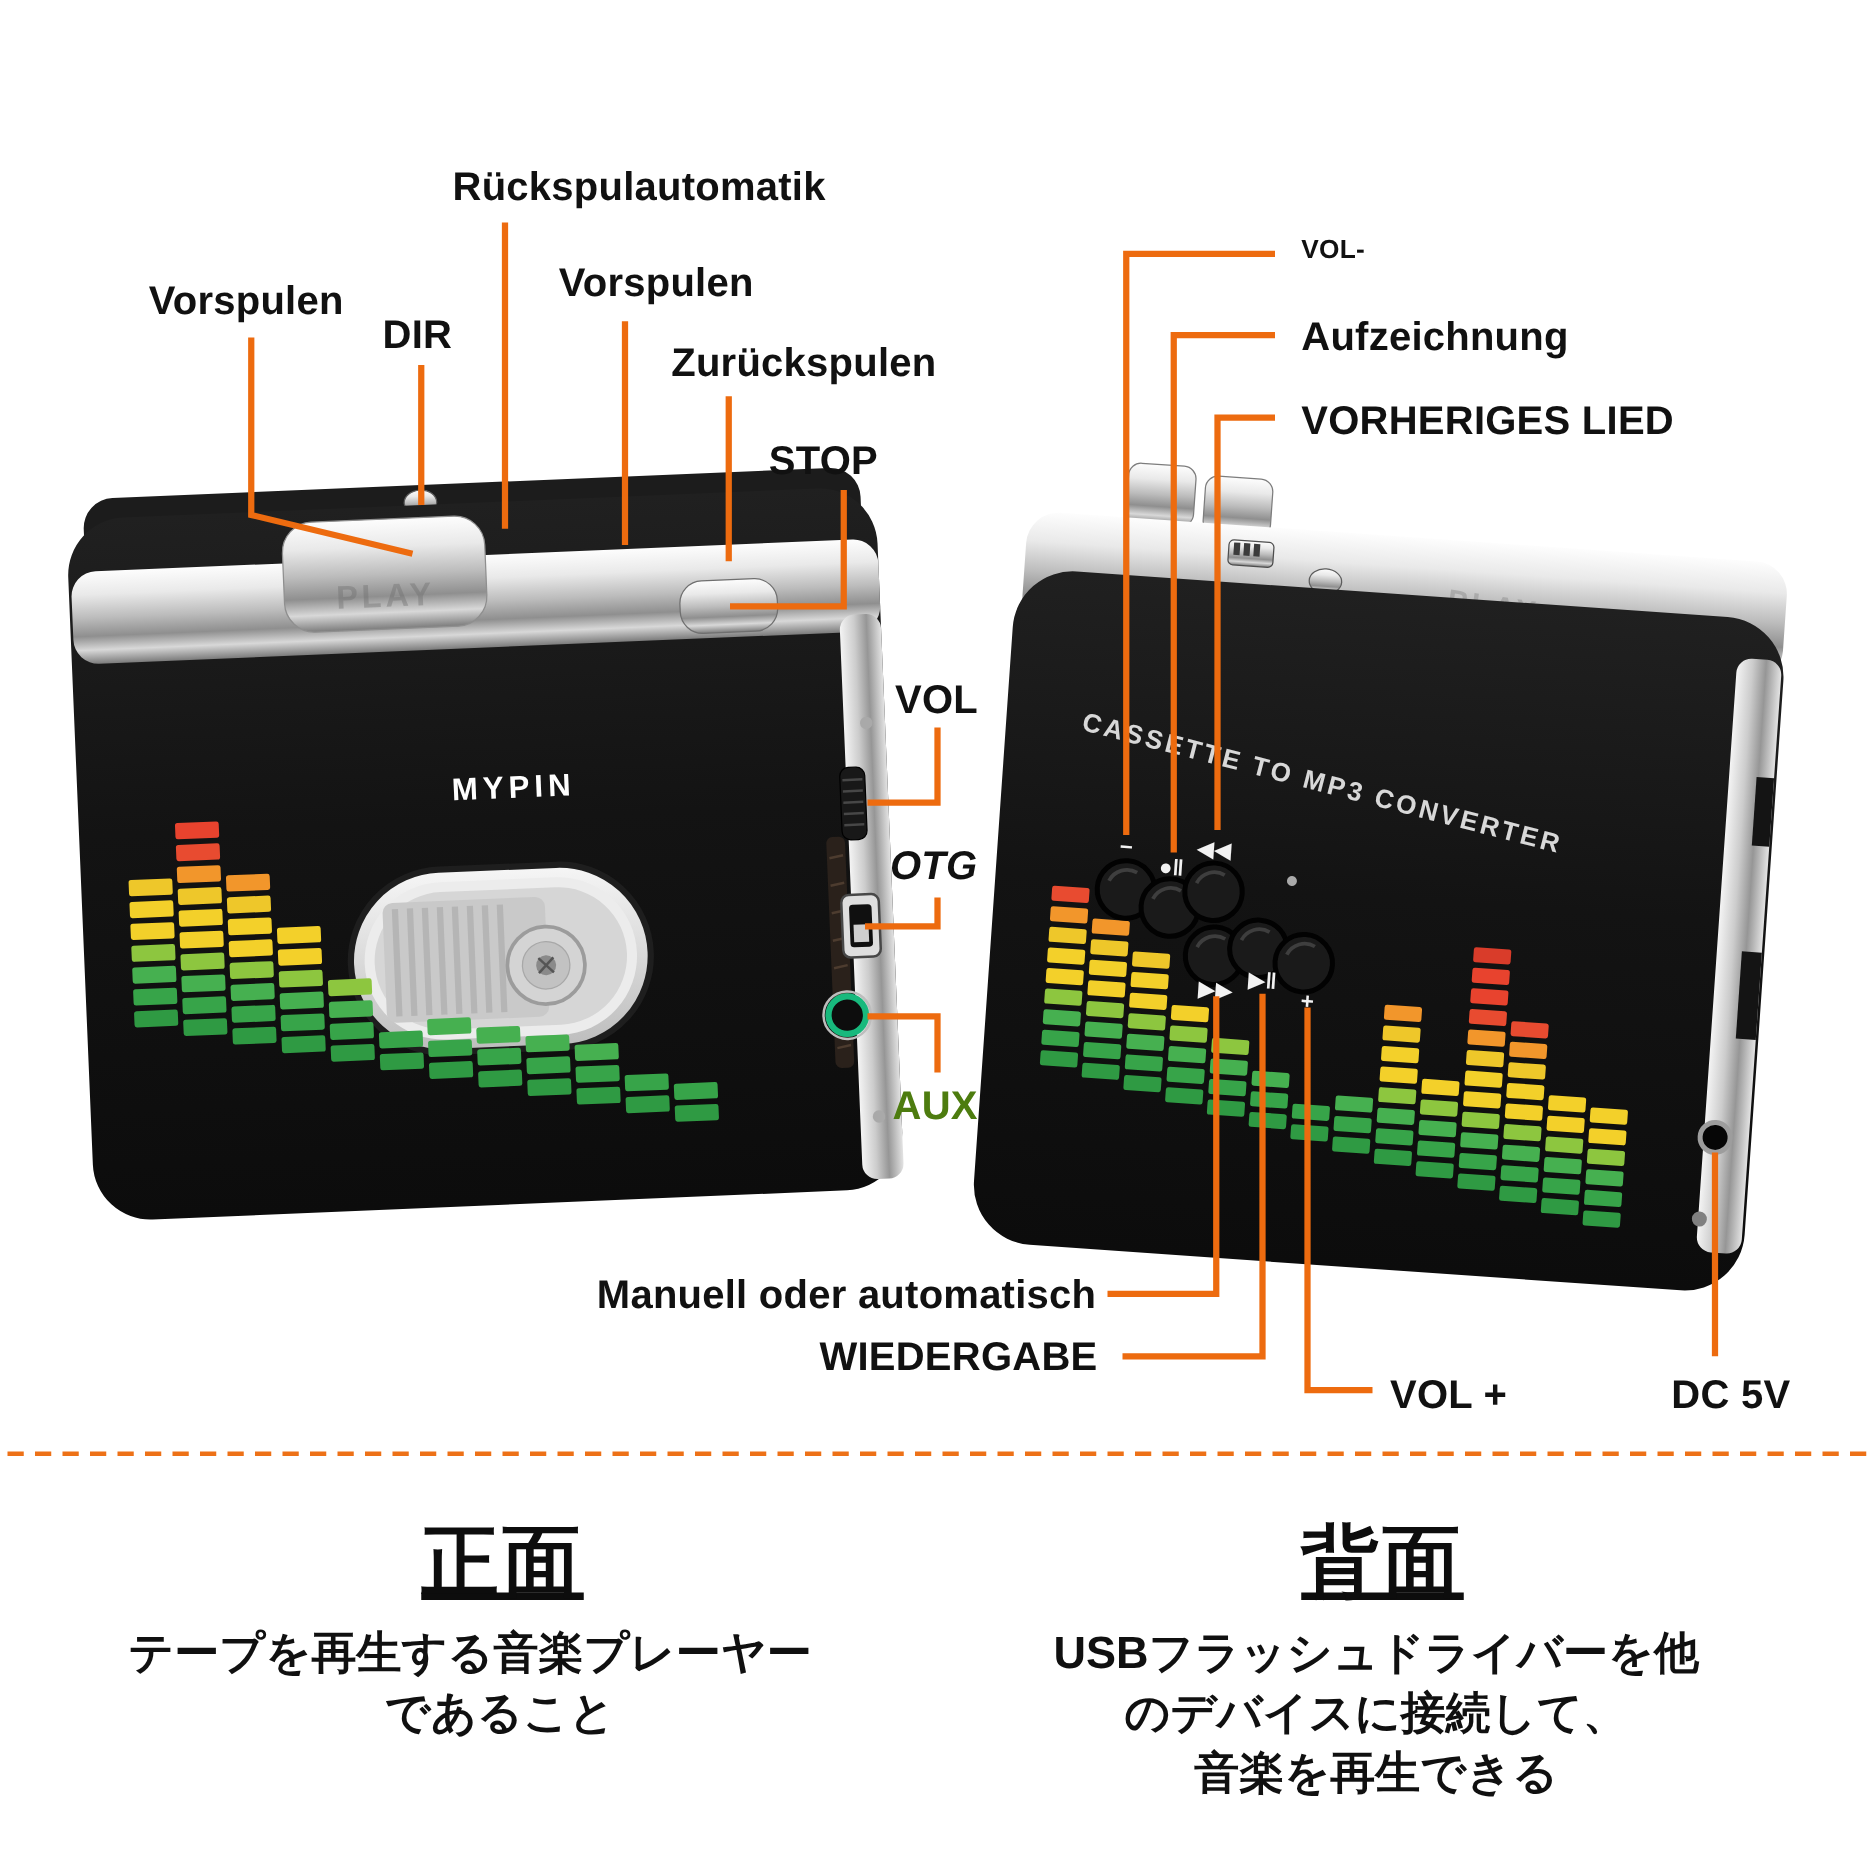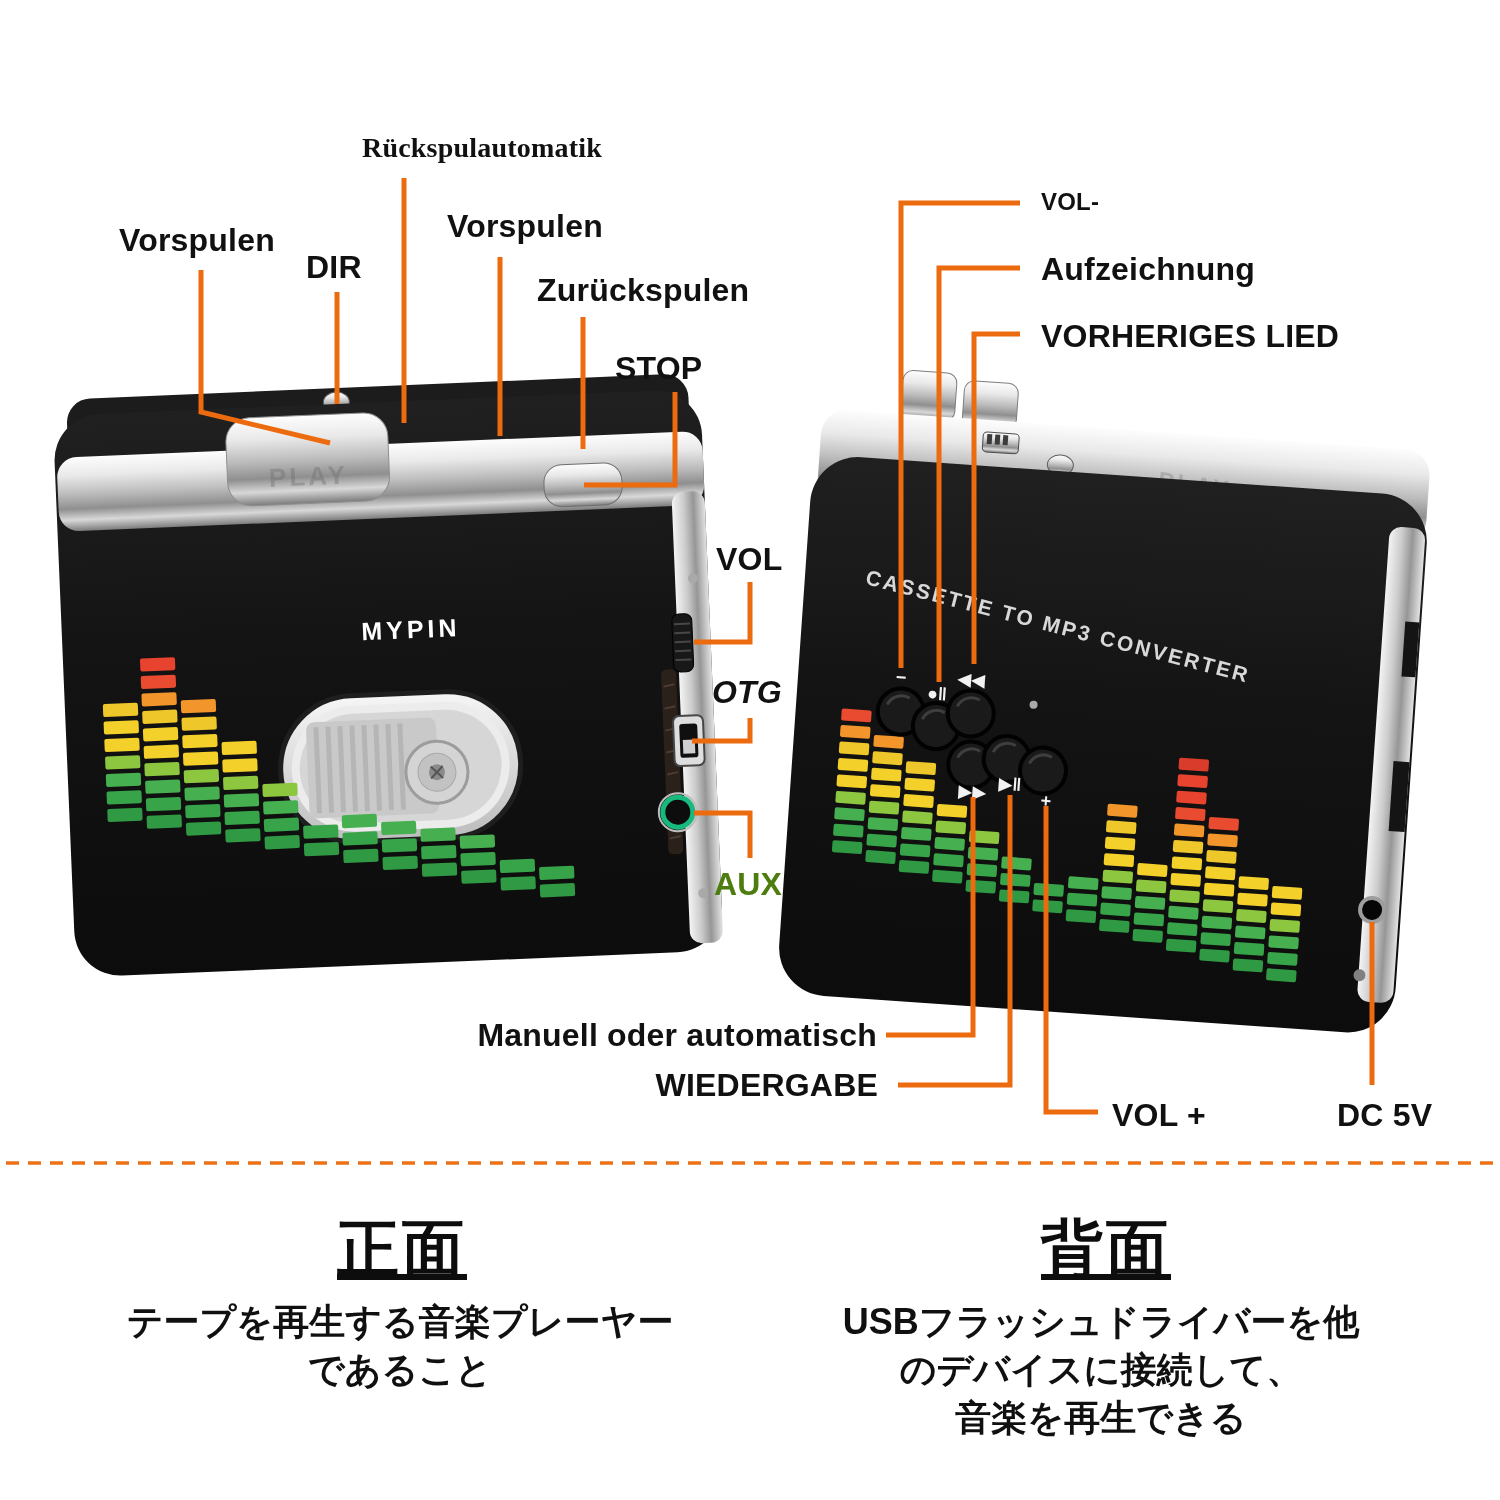--- a/index.html
+++ b/index.html
@@ -362,39 +362,39 @@
         <polyline points="973,797 973,1035 886,1035"></polyline>
         <polyline points="1010,795 1010,1085 898,1085"></polyline>
         <polyline points="1046,806 1046,1112 1098,1112"></polyline>
         <polyline points="1372,922 1372,1085"></polyline>
       </g>
 </svg>
 
 <div id="callout-labels">
       <div class="callout-label" style="font-size: 32px; color: rgb(17, 17, 17); left: 119px; top: 224px;">Vorspulen</div>
       <div class="callout-label" style="font-size: 32px; color: rgb(17, 17, 17); left: 306px; top: 251px;">DIR</div>
-      <div class="callout-label" style="font-size: 28px; color: rgb(17, 17, 17); left: 362px; top: 133px; font-family: Liberation Serif, serif;">Rückspulautomatik</div>
+      <div class="callout-label" style="font-size: 32px; color: rgb(17, 17, 17); left: 362px; top: 133px;">Rückspulautomatik</div>
       <div class="callout-label" style="font-size: 32px; color: rgb(17, 17, 17); left: 447px; top: 210px;">Vorspulen</div>
       <div class="callout-label" style="font-size: 32px; color: rgb(17, 17, 17); left: 537px; top: 274px;">Zurückspulen</div>
       <div class="callout-label" style="font-size: 32px; color: rgb(17, 17, 17); left: 615px; top: 352px;">STOP</div>
       <div class="callout-label" style="font-size: 32px; color: rgb(17, 17, 17); left: 716px; top: 543px;">VOL</div>
       <div class="callout-label" style="font-size: 32px; color: rgb(17, 17, 17); left: 712px; top: 676px; font-style: italic;">OTG</div>
       <div class="callout-label" style="font-size: 32px; color: #4d7c0f; left: 714px; top: 868px;">AUX</div>
-      <div class="callout-label" style="font-size: 24px; color: rgb(17, 17, 17); left: 1041px; top: 189px;">VOL-</div>
+      <div class="callout-label" style="font-size: 21px; color: rgb(17, 17, 17); left: 1041px; top: 189px;">VOL-</div>
       <div class="callout-label" style="font-size: 32px; color: rgb(17, 17, 17); left: 1041px; top: 253px;">Aufzeichnung</div>
       <div class="callout-label" style="font-size: 32px; color: rgb(17, 17, 17); left: 1041px; top: 320px;">VORHERIGES LIED</div>
       <div class="callout-label" style="font-size: 32px; color: rgb(17, 17, 17); right: 623px; top: 1019px;">Manuell oder automatisch</div>
       <div class="callout-label" style="font-size: 32px; color: rgb(17, 17, 17); right: 622px; top: 1069px;">WIEDERGABE</div>
       <div class="callout-label" style="font-size: 32px; color: rgb(17, 17, 17); left: 1112px; top: 1099px;">VOL +</div>
       <div class="callout-label" style="font-size: 32px; color: rgb(17, 17, 17); left: 1337px; top: 1099px;">DC 5V</div>
     </div>
 
 <div id="sections">
   <div class="section-title" id="sec-left-title" style="left: 402px; top: 1207px;">正面</div>
   <div class="section-title" id="sec-right-title" style="left: 1106px; top: 1207px;">背面</div>
-<div class="section-line" style="left: 400px; top: 1298px;">テープを再生する音楽プレーヤー</div>
+<div class="section-line" style="left: 376px; top: 1298px;">テープを再生する音楽プレーヤー</div>
       <div class="section-line" style="left: 400px; top: 1346px;">であること</div>
       <div class="section-line" style="left: 1101px; top: 1298px;">USBフラッシュドライバーを他</div>
       <div class="section-line" style="left: 1101px; top: 1346px;">のデバイスに接続して、</div>
       <div class="section-line" style="left: 1101px; top: 1394px;">音楽を再生できる</div>
     </div>
 
 </div>
 
 </body></html>

